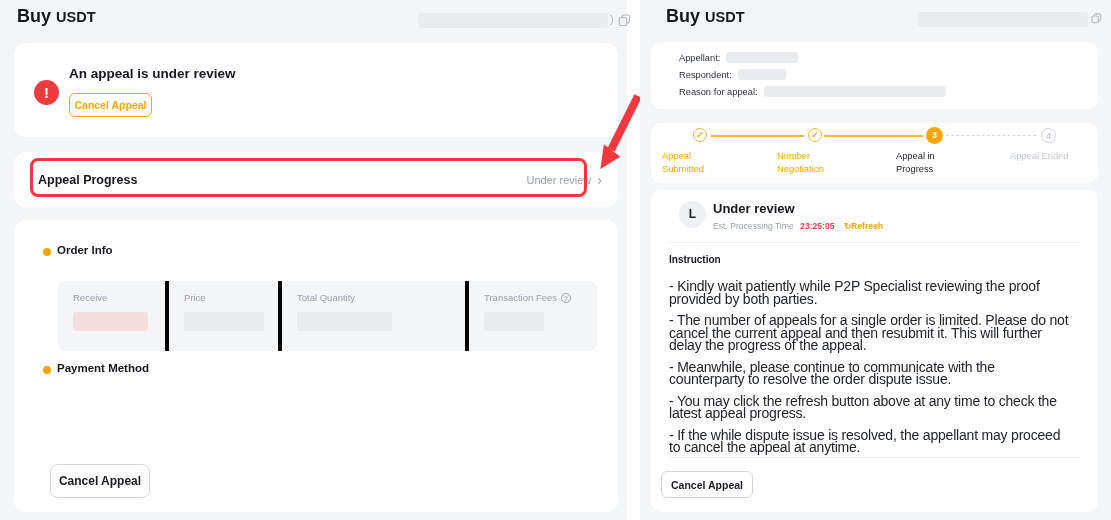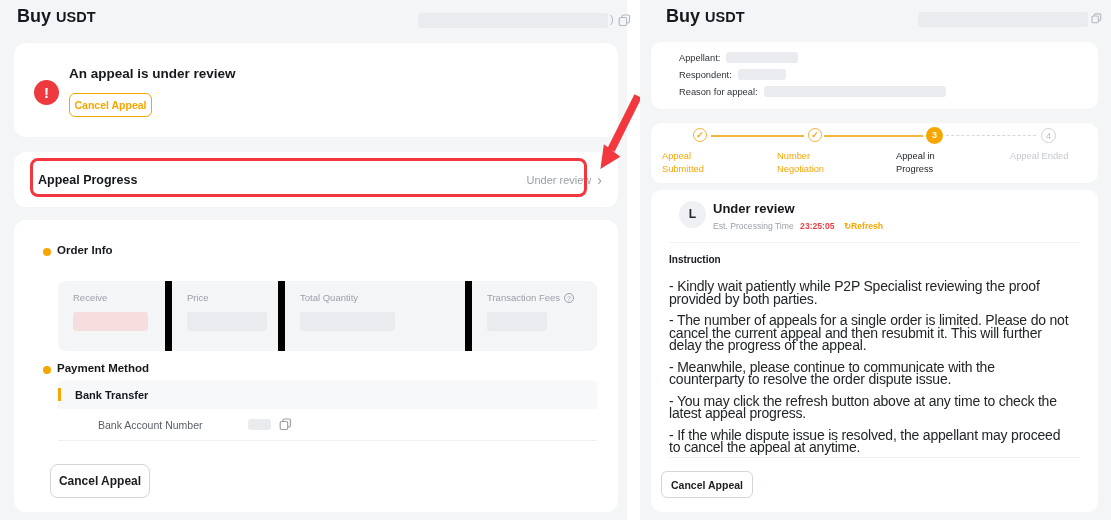--- a/index.html
+++ b/index.html
@@ -37,21 +37,21 @@
   .annotation-rect { position:absolute; left:30px; top:158px; width:557px; height:39px;
     border:3px solid #f2383e; border-radius:8px; pointer-events:none; }
 
   
   .sec-bullet { position:absolute; width:8px; height:8px; border-radius:50%; background:#f7a600; }
   .sec-heading { position:absolute; font-size:11.5px; font-weight:700; color:#16181d; }
 
   .infobox { position:absolute; left:44px; top:61px; width:539px; height:70px; background:#f4f5f7;
     border-radius:8px; display:flex; }
   .infocol { padding:11px 0 0 15px; position:relative; }
-  .infocol + .infocol { border-left:7px solid #000000; }
+  .infocol + .infocol { border-left:4px solid #000000; }
   .infocol .col-label { font-size:9.5px; color:#9aa0aa; white-space:nowrap; display:flex; align-items:center; gap:4px; }
   .q-ico { display:inline-block; width:10px; height:10px; border:1px solid #9aa0aa; border-radius:50%;
     font-size:7px; color:#9aa0aa; text-align:center; line-height:9px; }
   .col-val { margin-top:9px; height:19px; }
 
   .paybox { position:absolute; left:44px; top:160px; width:539px; }
   .paybox-head { height:29px; background:#f7f8fa; border-radius:6px 6px 0 0; display:flex; align-items:center; }
   .paybar { width:3px; height:13px; background:#f7a600; margin-right:14px; }
   .paymethod { font-size:11px; font-weight:700; color:#16181d; }
   .paybox-body { height:32px; display:flex; align-items:center; border-bottom:1px solid #edeff2; padding-left:40px; }
@@ -154,36 +154,20 @@
             <span>Transaction Fees</span>
             <span class="q-ico">?</span>
           </div>
           <div class="col-val redact" style="width:60px;"></div>
         </div>
       </div>
 
       <div class="sec-bullet" style="left:29px; top:146px;"></div>
       <div class="sec-heading" style="left:43px; top:142px;">Payment Method</div>
 
-      <div class="paybox">
-        <div class="paybox-head">
-          <div class="paybar"></div>
-          <span class="paymethod">Bank Transfer</span>
-        </div>
-        <div class="paybox-body">
-          <span class="paylabel">Bank Account Number</span>
-          <span class="payval redact"></span>
-          <span class="copy-ico">
-            <svg width="13" height="13" viewBox="0 0 13 13">
-                <rect x="4" y="1" width="7.5" height="8" rx="1.5" fill="none" stroke="#9aa0a9" stroke-width="1.2"></rect>
-                <rect x="1.2" y="3.5" width="7.5" height="8" rx="1.5" fill="#fff" stroke="#9aa0a9" stroke-width="1.2"></rect>
-              </svg>
-          </span>
-        </div>
-      </div>
 
       <button class="btn-cancel left-btn">Cancel Appeal</button>
     </div>
 
     <div class="annotation-rect"></div>
     <svg class="arrow-svg" style="left:578px; top:88px;" width="70" height="100" viewBox="0 0 70 100">
       <line x1="60" y1="8" x2="33" y2="62" stroke="#f2383e" stroke-width="8"></line>
       <polygon points="24,82 42,67 24,57" fill="#f2383e" transform="rotate(8 30 70)"></polygon>
     </svg>
   </div>

